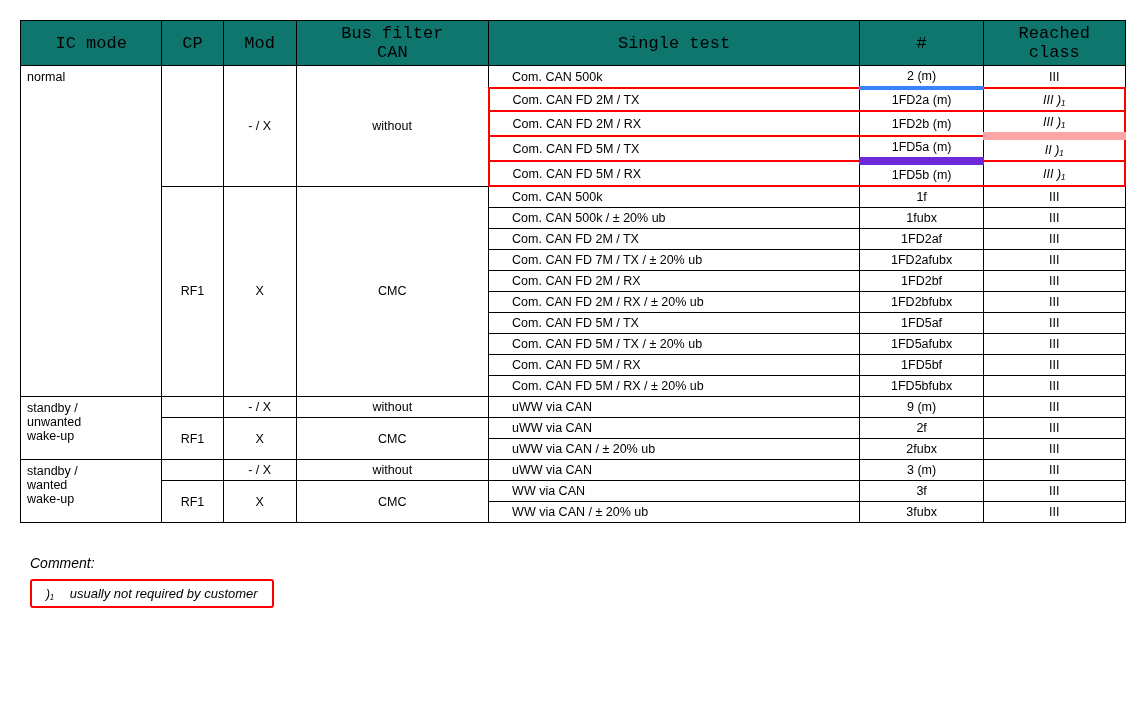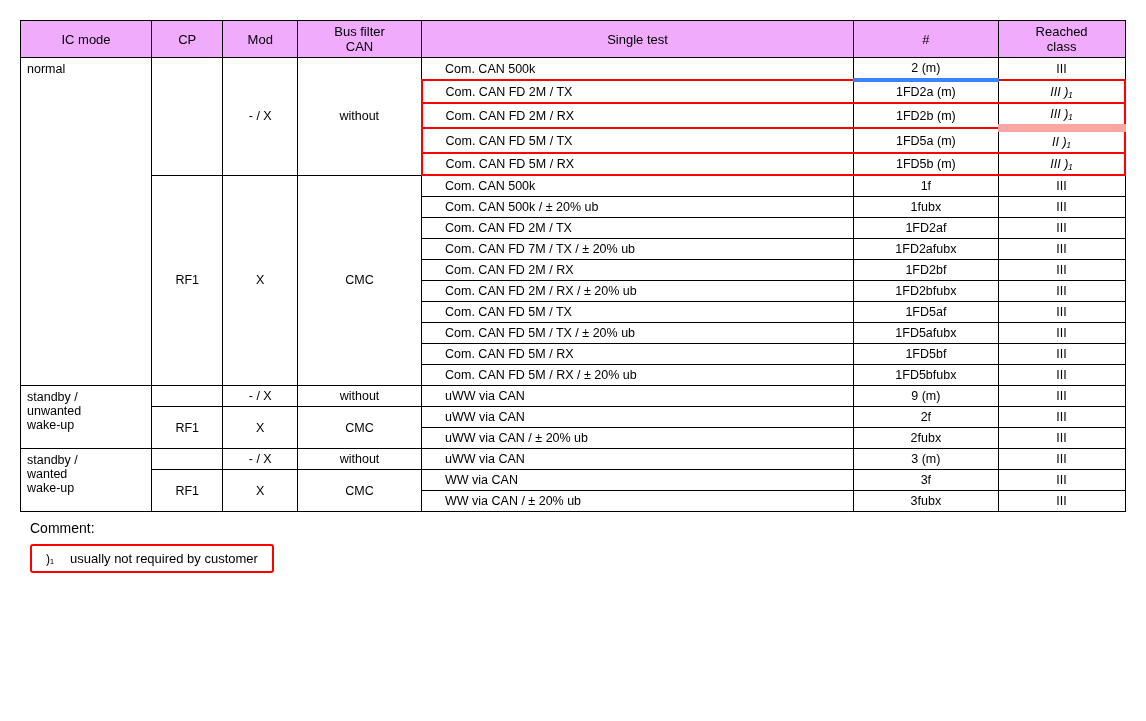--- a/index.html
+++ b/index.html
@@ -42,31 +42,33 @@
       width: 100%;
       font-size: 12.5px;
     }
     th, td {
       border: 1px solid #000;
       padding: 3px 6px;
       text-align: center;
       vertical-align: middle;
     }
     th {
-      background: #f0abfc;
+      background: #0f766e;
       font-weight: normal;
-      font-size: 13px;
+      font-size: 17px;
+      font-family: Liberation Mono, monospace;
     }
     td.left-align {
       text-align: left;
       padding-left: 23px;
     }
     .comment-section {
-      margin-top: 8px;
+      margin-top: 32px;
       padding-left: 10px;
+      font-style: italic;
     }
     .comment-label {
       font-size: 14px;
       margin-bottom: 8px;
     }
     .comment-box {
       display: inline-flex;
       align-items: center;
       border: 2px solid red;
       border-radius: 3px;
@@ -118,21 +120,21 @@
             <td style="border-top: 2px solid red; border-bottom: 2px solid red;">1FD2b (m)</td>
             <td style="font-style: italic; border-top: 2px solid red; border-bottom: 2px solid red; border-right: 2px solid red;">III )₁</td>
           </tr>
           <tr>
             <td class="left-align" style="border-top: 2px solid red; border-bottom: 2px solid red; border-left: 2px solid red;">Com. CAN FD 5M / TX</td>
             <td style="border-top: 2px solid red; border-bottom: 2px solid red; margin-top: 48px;">1FD5a (m)</td>
             <td style="font-style: italic; border-top: 8px solid #fca5a5; border-bottom: 2px solid red; border-right: 2px solid red;">II )₁</td>
           </tr>
           <tr>
             <td class="left-align" style="border-top: 2px solid red; border-bottom: 2px solid red; border-left: 2px solid red;">Com. CAN FD 5M / RX</td>
-            <td style="border-top: 2px solid #6d28d9; border-bottom: 2px solid red; border-radius: 7px;">1FD5b (m)</td>
+            <td style="border-top: 8px solid #6d28d9; border-bottom: 2px solid red; border-radius: 7px;">1FD5b (m)</td>
             <td style="font-style: italic; border-top: 2px solid red; border-bottom: 2px solid red; border-right: 2px solid red;">III )₁</td>
           </tr>
           <tr>
             <td rowspan="10">RF1</td>
             <td rowspan="10">X</td>
             <td rowspan="10">CMC</td>
             <td class="left-align">Com. CAN 500k</td>
             <td>1f</td>
             <td>III</td>
           </tr>

